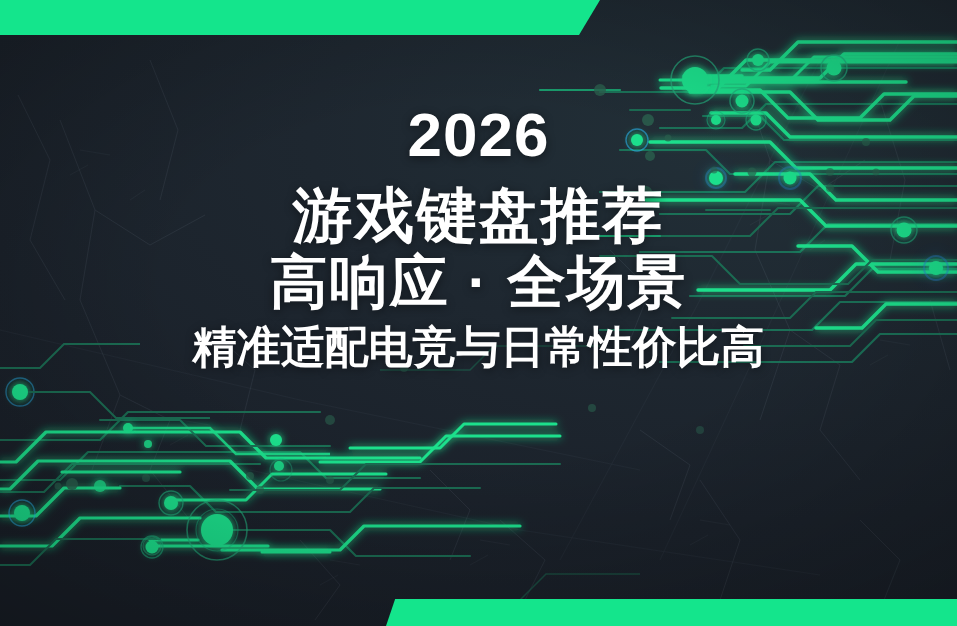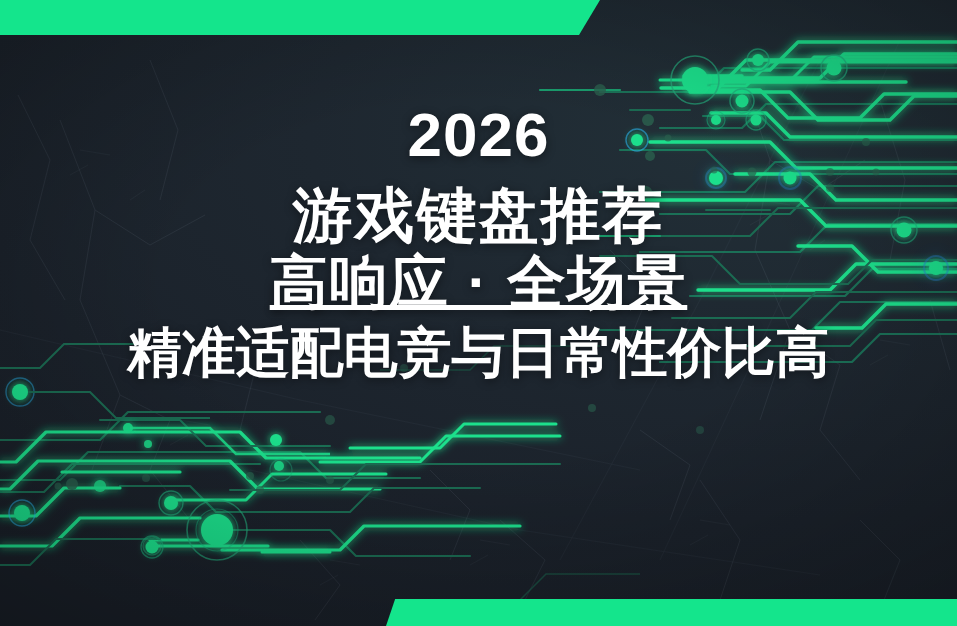--- a/index.html
+++ b/index.html
@@ -49,22 +49,22 @@
   .line{
     color:#ffffff;
     font-weight:bold;
     text-align:center;
     white-space:nowrap;
     line-height:1;
     text-shadow:0 2px 10px rgba(0,0,0,.45);
   }
   .line-year{font-size:62px;letter-spacing:1px;margin-bottom:20px;}
   .line-2{font-size:60px;letter-spacing:2px;margin-bottom:7px;}
-  .line-3{font-size:58px;letter-spacing:2px;margin-bottom:14px;text-decoration:underline;}
-  .line-4{font-size:54px;letter-spacing:0px;}
+  .line-3{font-size:58px;letter-spacing:2px;margin-bottom:14px;}
+  .line-4{font-size:44px;letter-spacing:0px;}
 </style>
 </head>
 <body>
 
 <div id="poster">
 
   <div class="bg-base"></div>
 
   <svg class="texture" viewBox="0 0 957 626" preserveAspectRatio="none">
     <g stroke="#59636f" fill="none" stroke-width="1" opacity=".30">

